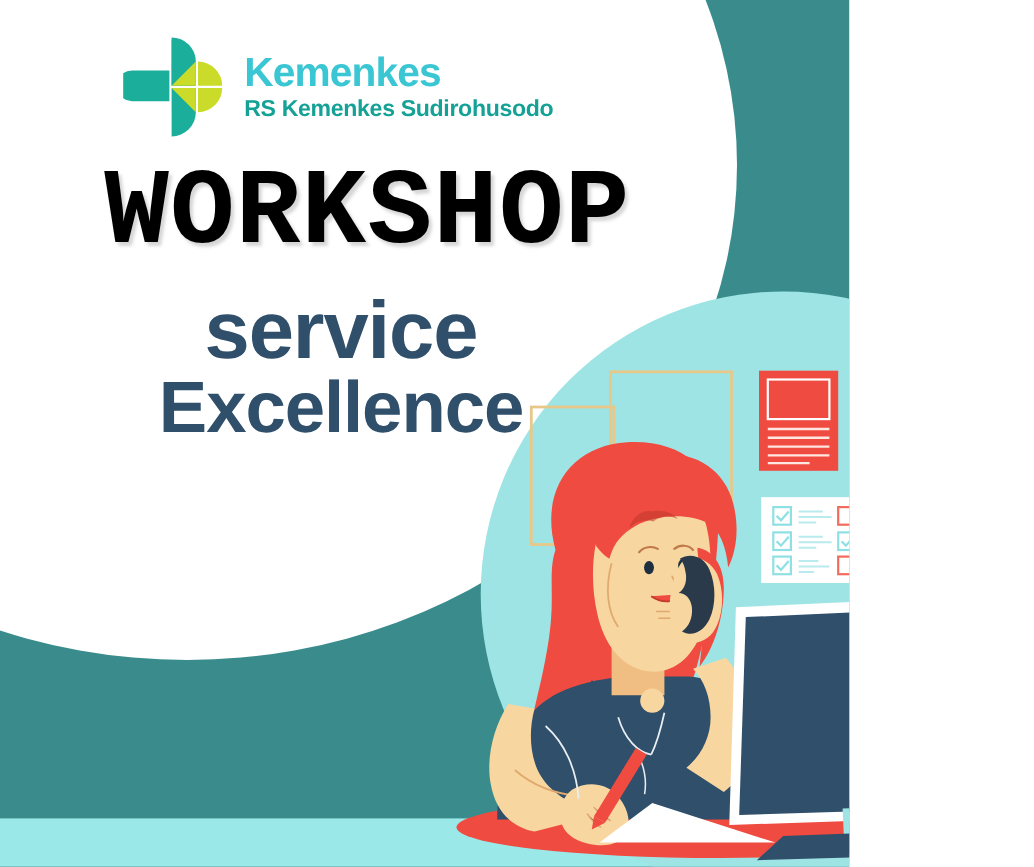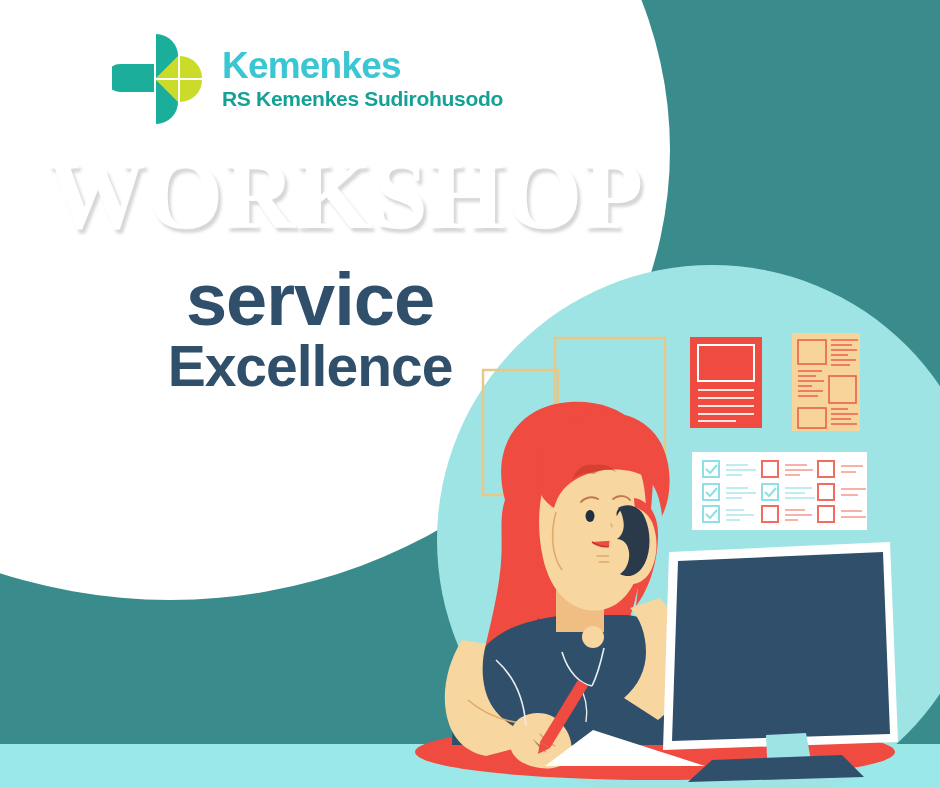--- a/index.html
+++ b/index.html
@@ -1,20 +1,20 @@
 <!DOCTYPE html>
 <html><head>
 <meta charset="utf-8">
 <style>
   html,body{margin:0;padding:0;background:#ffffff;}
   body{font-family:"Liberation Sans",sans-serif;}
 
   #poster{
     position:relative;
-    width:940px;height:788px;
+    width:772px;height:788px;
     overflow:hidden;
     background:#3A8C8C;
   }
 
   
   .bg-teal{position:absolute;inset:0;background:#3A8C8C;}
   .bg-white-circle{
     position:absolute;
     left:-330px;top:-300px;
     width:1000px;height:900px;
@@ -42,33 +42,33 @@
     font-size:21px;font-weight:bold;color:#14A196;
     letter-spacing:-0.3px;margin-top:4px;
   }
 
   
   .headline{
     position:absolute;left:0;top:146px;width:620px;
     text-align:center;z-index:40;
   }
   .workshop{
-    font-family:Liberation Serif, serif;
-    font-size:98px;font-weight:bold;color:#ffffff;
+    font-family:Liberation Mono, monospace;
+    font-size:98px;font-weight:bold;color:#000000;
     letter-spacing:1px;line-height:1;
     text-shadow:3px 4px 3px rgba(120,120,120,0.30);
     white-space:nowrap;
     padding-left:48px;
   }
   .service{
     font-size:74px;font-weight:bold;color:#2F4F6B;
     line-height:1.02;letter-spacing:-1px;margin-top:18px;
   }
   .excellence{
-    font-size:57px;font-weight:bold;color:#2F4F6B;
+    font-size:66px;font-weight:bold;color:#2F4F6B;
     line-height:1.02;letter-spacing:-1px;
   }
 
   
   .illustration{
     position:absolute;left:0;top:0;width:940px;height:788px;
     z-index:20;pointer-events:none;
   }
 </style>
 </head>

